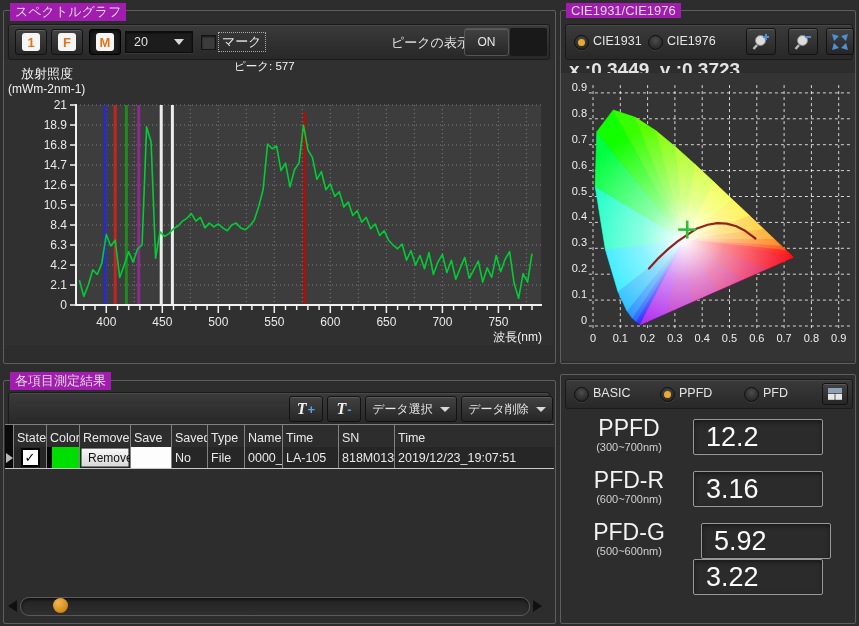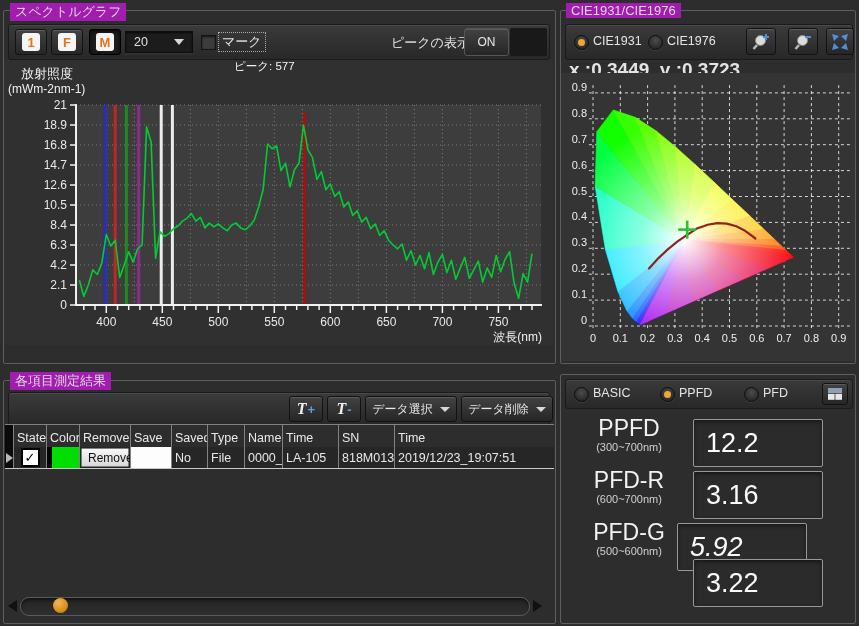--- a/index.html
+++ b/index.html
@@ -40,21 +40,21 @@
              color:#111;font-size:12px;border-radius:1px;cursor:pointer;font-family:inherit;}
   .tri-r{width:0;height:0;border-top:5px solid transparent;border-bottom:5px solid transparent;border-left:7px solid #b8b8b8;margin:0 auto;}
   
   .sb-track{position:absolute;background:linear-gradient(#232323,#2f2f2f);border:1px solid #5a5a5a;border-radius:9px;
             box-shadow:inset 0 2px 3px rgba(0,0,0,.5);cursor:pointer;}
   .sb-thumb{position:absolute;width:15px;height:15px;border-radius:50%;cursor:grab;
             background:radial-gradient(circle at 35% 30%,#f2b653,#d8901e 60%,#a96d10);}
   .tri-l{width:0;height:0;border-top:6px solid transparent;border-bottom:6px solid transparent;border-right:9px solid #101010;}
   .tri-rt{width:0;height:0;border-top:6px solid transparent;border-bottom:6px solid transparent;border-left:9px solid #101010;}
   
-  .vbox{position:absolute;width:130px;height:48px;background:#2b2b2b;border:1px solid #989898;border-radius:2px;
+  .vbox{position:absolute;width:130px;height:36px;background:#2b2b2b;border:1px solid #989898;border-radius:2px;
         box-shadow:inset 0 2px 4px rgba(0,0,0,.45);color:#fafafa;font-size:27px;display:flex;align-items:center;
         padding-left:12px;box-sizing:border-box;}
   .mlabel{position:absolute;width:124px;text-align:center;}
   .mlabel .main{font-size:23px;color:#f2f2f2;line-height:25px;}
   .mlabel .range{font-size:11px;color:#d0d0d0;line-height:12px;}
   .tserif{font-family:"Liberation Serif","DejaVu Serif",serif;font-style:italic;font-weight:bold;font-size:16px;color:#f0f0f0;}
   .tsign{color:#5aa0e0;font-weight:bold;font-size:13px;margin-left:1px;}
 </style>
 </head>
 <body>
@@ -412,18 +412,18 @@
     <div class="mlabel" style="left:6px;top:93px;">
       <div class="main">PFD-R</div>
       <div class="range">(600~700nm)</div>
     </div>
     <div class="vbox" style="left:132px;top:96px;">3.16</div>
 
     <div class="mlabel" style="left:6px;top:145px;">
       <div class="main">PFD-G</div>
       <div class="range">(500~600nm)</div>
     </div>
-    <div class="vbox" style="left:116px;top:148px;font-style:italic;">5.92</div>
+    <div class="vbox" style="left:140px;top:148px;">5.92</div>
 
     <div class="vbox" style="left:132px;top:184px;">3.22</div>
   </div>
 
 </div>
 
 </body></html>

